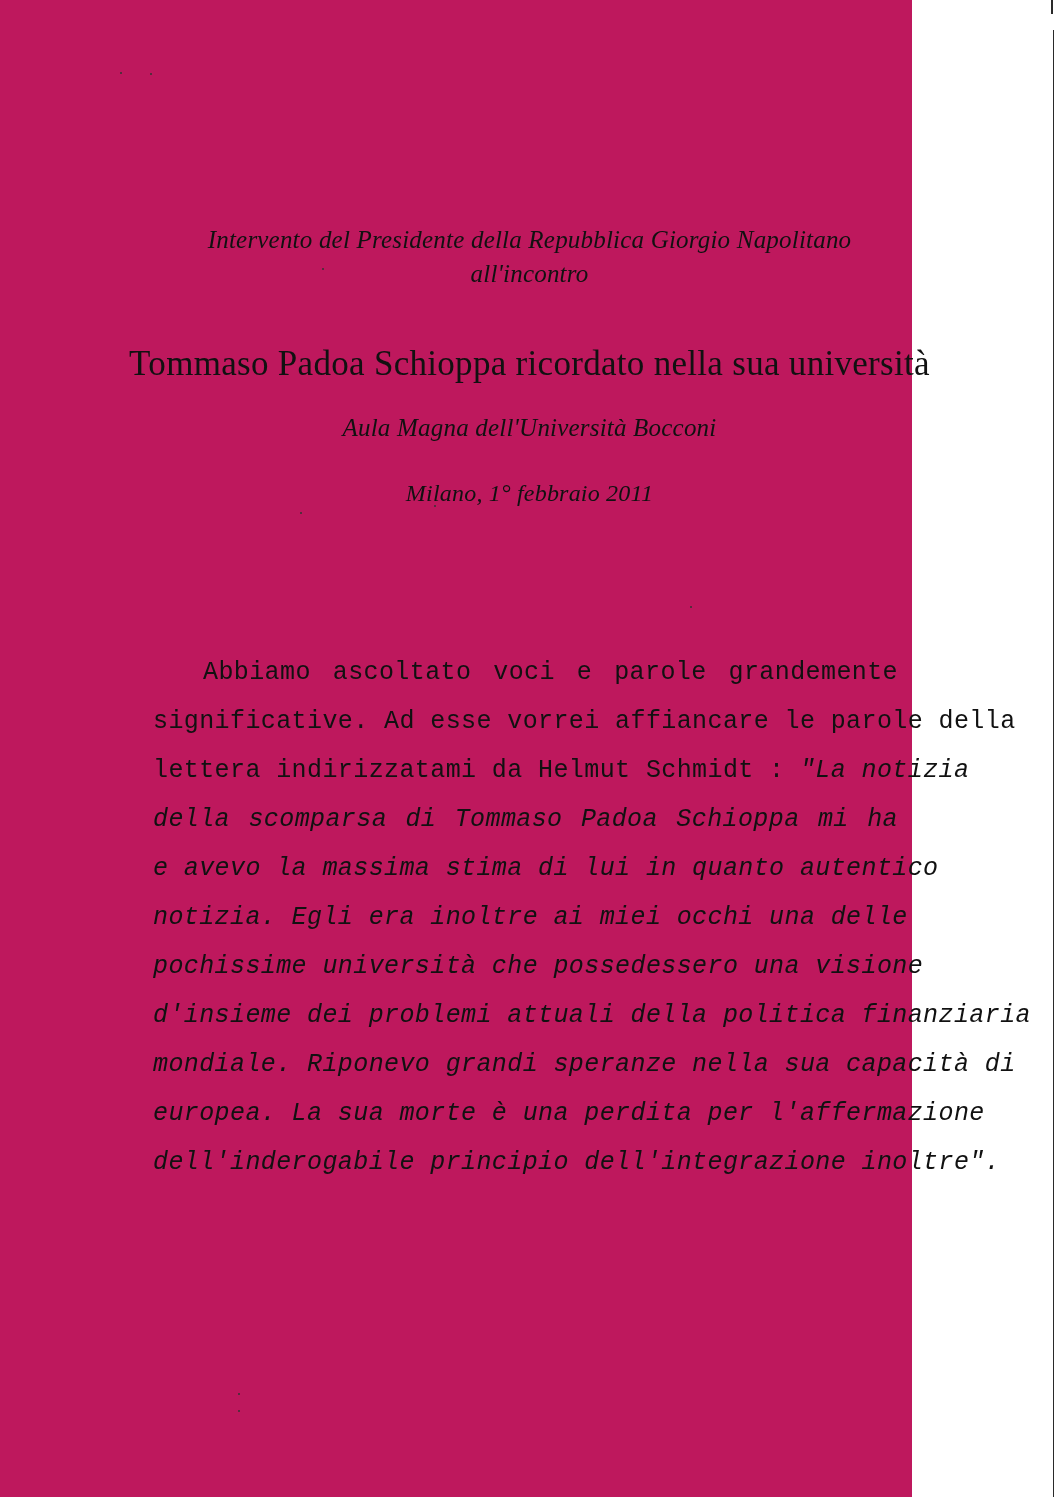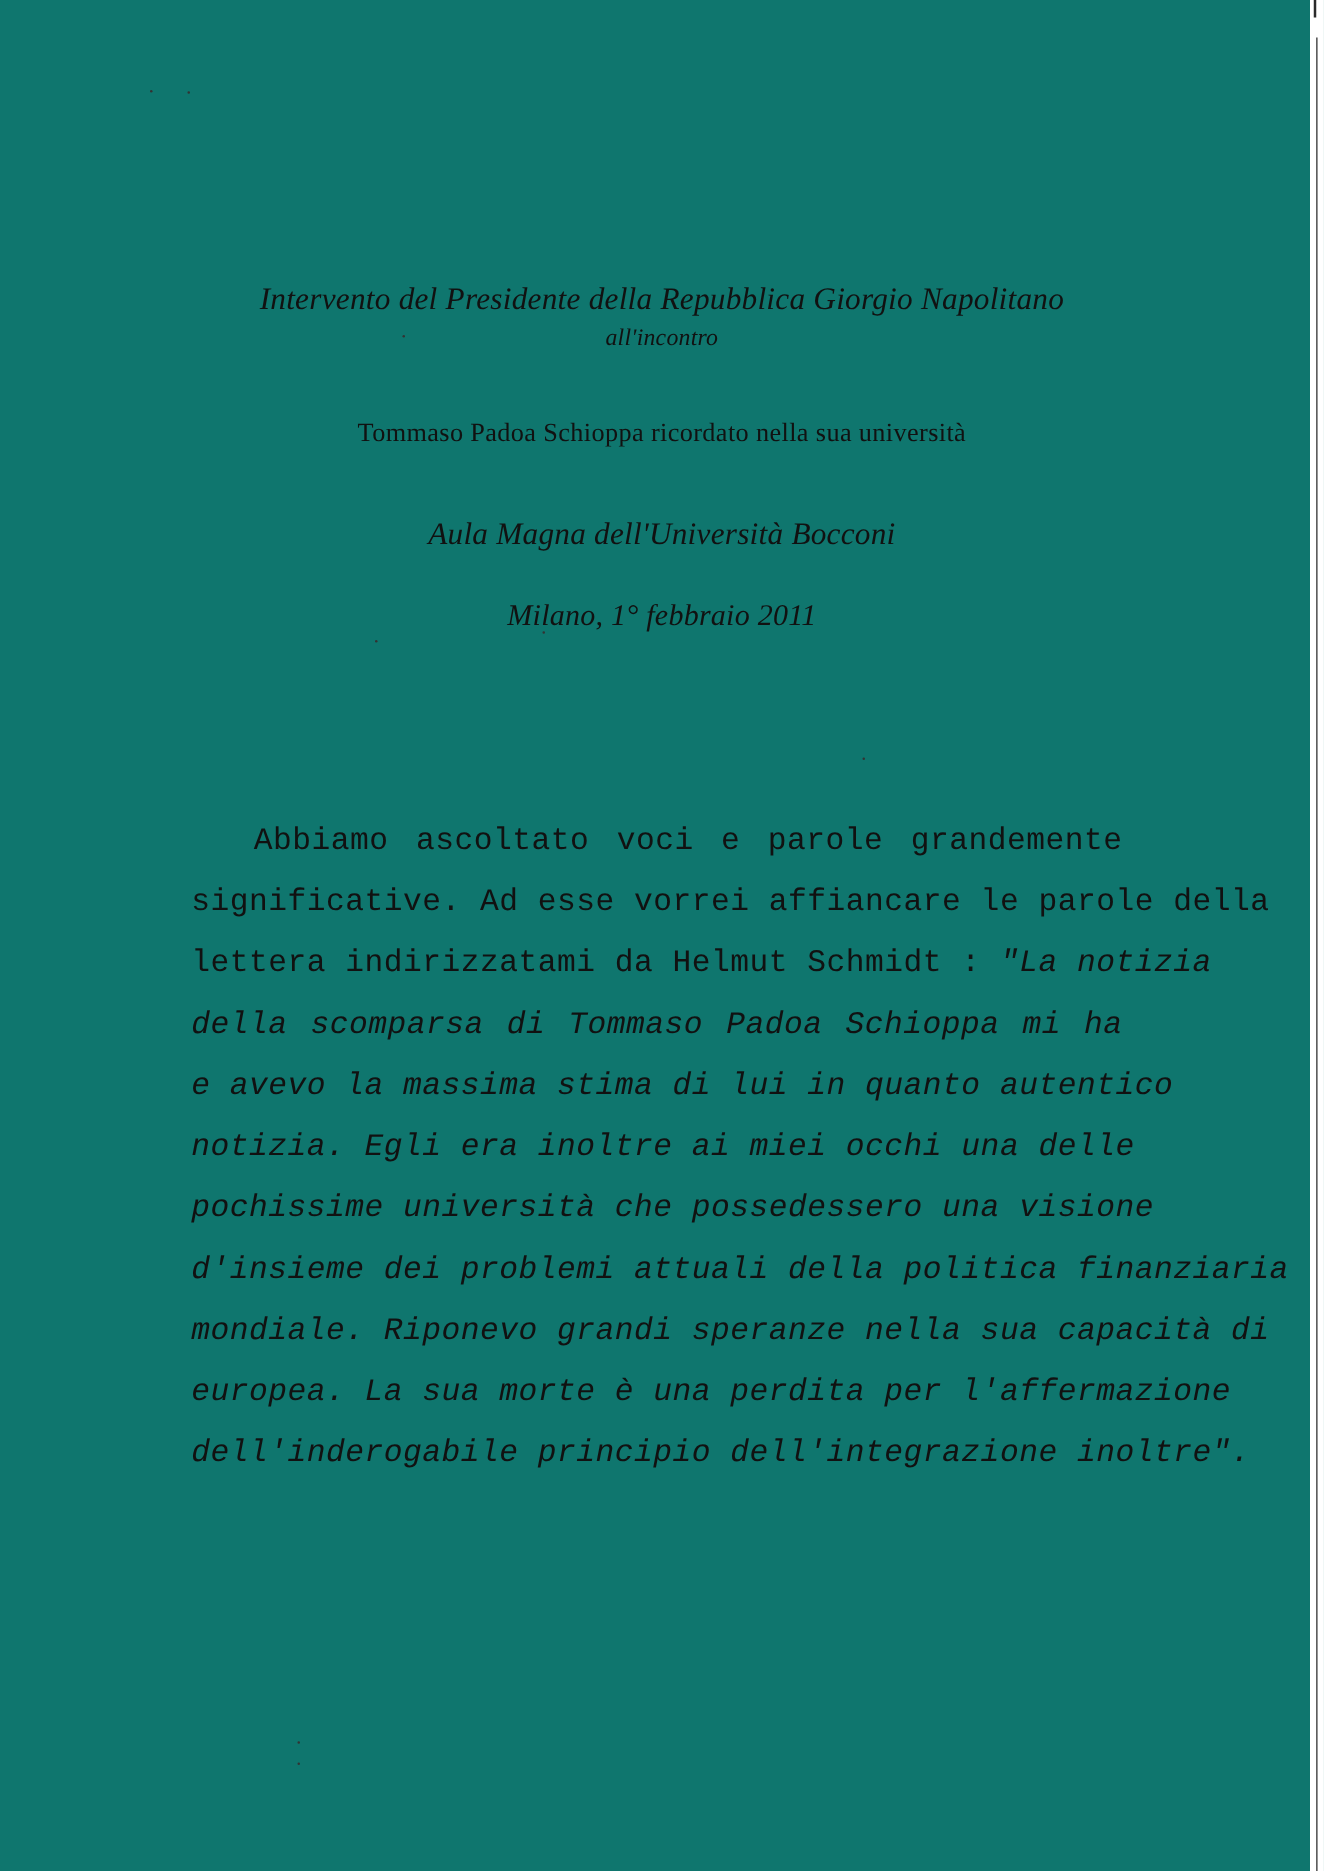--- a/index.html
+++ b/index.html
@@ -11,23 +11,24 @@
       width: 1059px;
       height: 1497px;
       position: relative;
       overflow: hidden;
       font-family: "Liberation Serif", "DejaVu Serif", serif;
       color: #111111;
     }
     .page {
       position: absolute;
       left: 0; top: 0;
-      width: 1048px;
+      width: 872px;
       height: 1497px;
-      background: #0f766e;
+      background: #be185d;
+      padding-left: 40px;
     }
     
     .scan-edge {
       position: absolute;
       left: 1053px;
       top: 30px;
       width: 1px;
       height: 1467px;
       background: #2a2a2a;
     }
@@ -49,22 +50,22 @@
     .heading-line {
       position: absolute;
       left: 0;
       width: 1059px;
       text-align: center;
       white-space: nowrap;
       letter-spacing: 0.2px;
     }
     .italic { font-style: italic; }
     .h1 { top: 226px; font-size: 25px; }
-    .h2 { top: 260px; font-size: 19px; }
-    .title { top: 334px; font-size: 21px; letter-spacing: 0.3px; }
+    .h2 { top: 260px; font-size: 25px; }
+    .title { top: 344px; font-size: 35px; letter-spacing: 0.3px; }
     .venue { top: 414px; font-size: 25px; }
     .date { top: 480px; font-size: 24px; }
 
     .body {
       position: absolute;
       left: 153px;
       top: 648px;
       width: 745px;
       font-family: Liberation Mono, monospace;
     }

